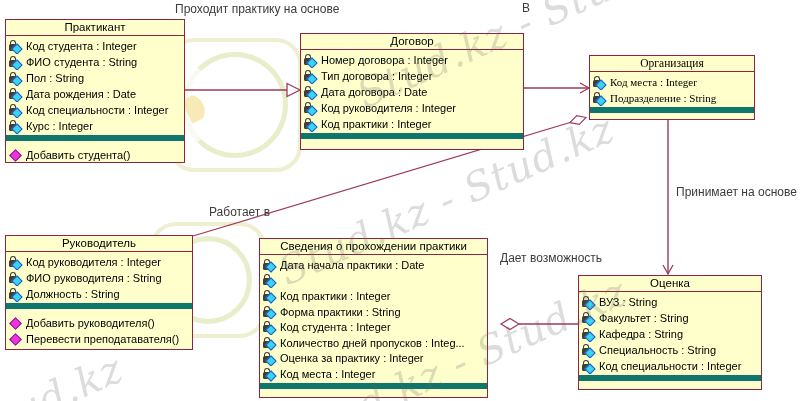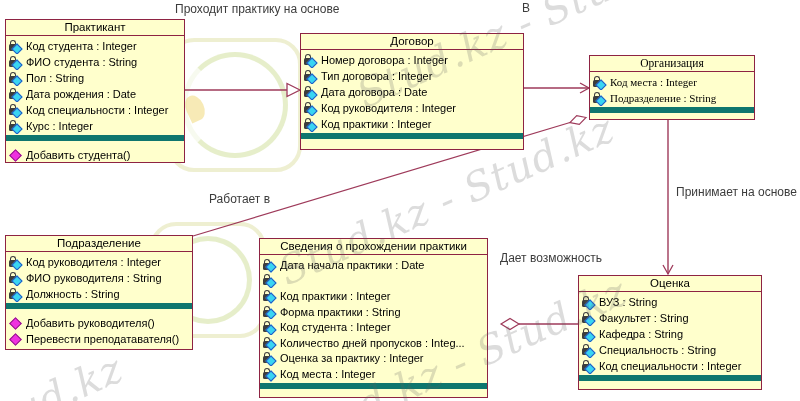--- a/index.html
+++ b/index.html
@@ -78,21 +78,21 @@
     </g>
 
     <g>
       <line x1="519" y1="324" x2="578" y2="324" stroke="#9E3A5A" stroke-width="1.4"></line>
       <polygon points="501,324 510,318.5 519,324 510,329.5" fill="#ffffff" stroke="#9E3A5A" stroke-width="1.2"></polygon>
     </g>
   </svg>
 
   <div class="edge-label" style="left:175px;top:2px;">Проходит практику на основе</div>
   <div class="edge-label" style="left:522px;top:1px;">В</div>
-  <div class="edge-label" style="left:188px;top:192px;padding-left:21px;">Работает в</div>
+  <div class="edge-label" style="left:188px;top:205px;padding-left:21px;">Работает в</div>
   <div class="edge-label" style="left:676px;top:185px;">Принимает на основе</div>
   <div class="edge-label" style="left:500px;top:251px;">Дает возможность</div>
 
   <div class="uml" style="left:5px;top:19px;width:180px;height:144px;justify-content:space-between;">
     <div class="uml-title">Практикант</div>
     <div class="uml-attrs">
       <div class="row">
           <span class="ico-attr"></span>
           <span class="txt">Код студента : Integer</span>
         </div>
@@ -161,21 +161,21 @@
         </div>
       <div class="row">
           <span class="ico-attr"></span>
           <span class="txt">Подразделение : String</span>
         </div>
     </div>
     <div class="uml-ops"></div>
   </div>
 
   <div class="uml" style="left:5px;top:235px;width:188px;height:115px;">
-    <div class="uml-title">Подразделение</div>
+    <div class="uml-title">Руководитель</div>
     <div class="uml-attrs">
       <div class="row">
           <span class="ico-attr"></span>
           <span class="txt">Код руководителя : Integer</span>
         </div>
       <div class="row">
           <span class="ico-attr"></span>
           <span class="txt">ФИО руководителя : String</span>
         </div>
       <div class="row">

